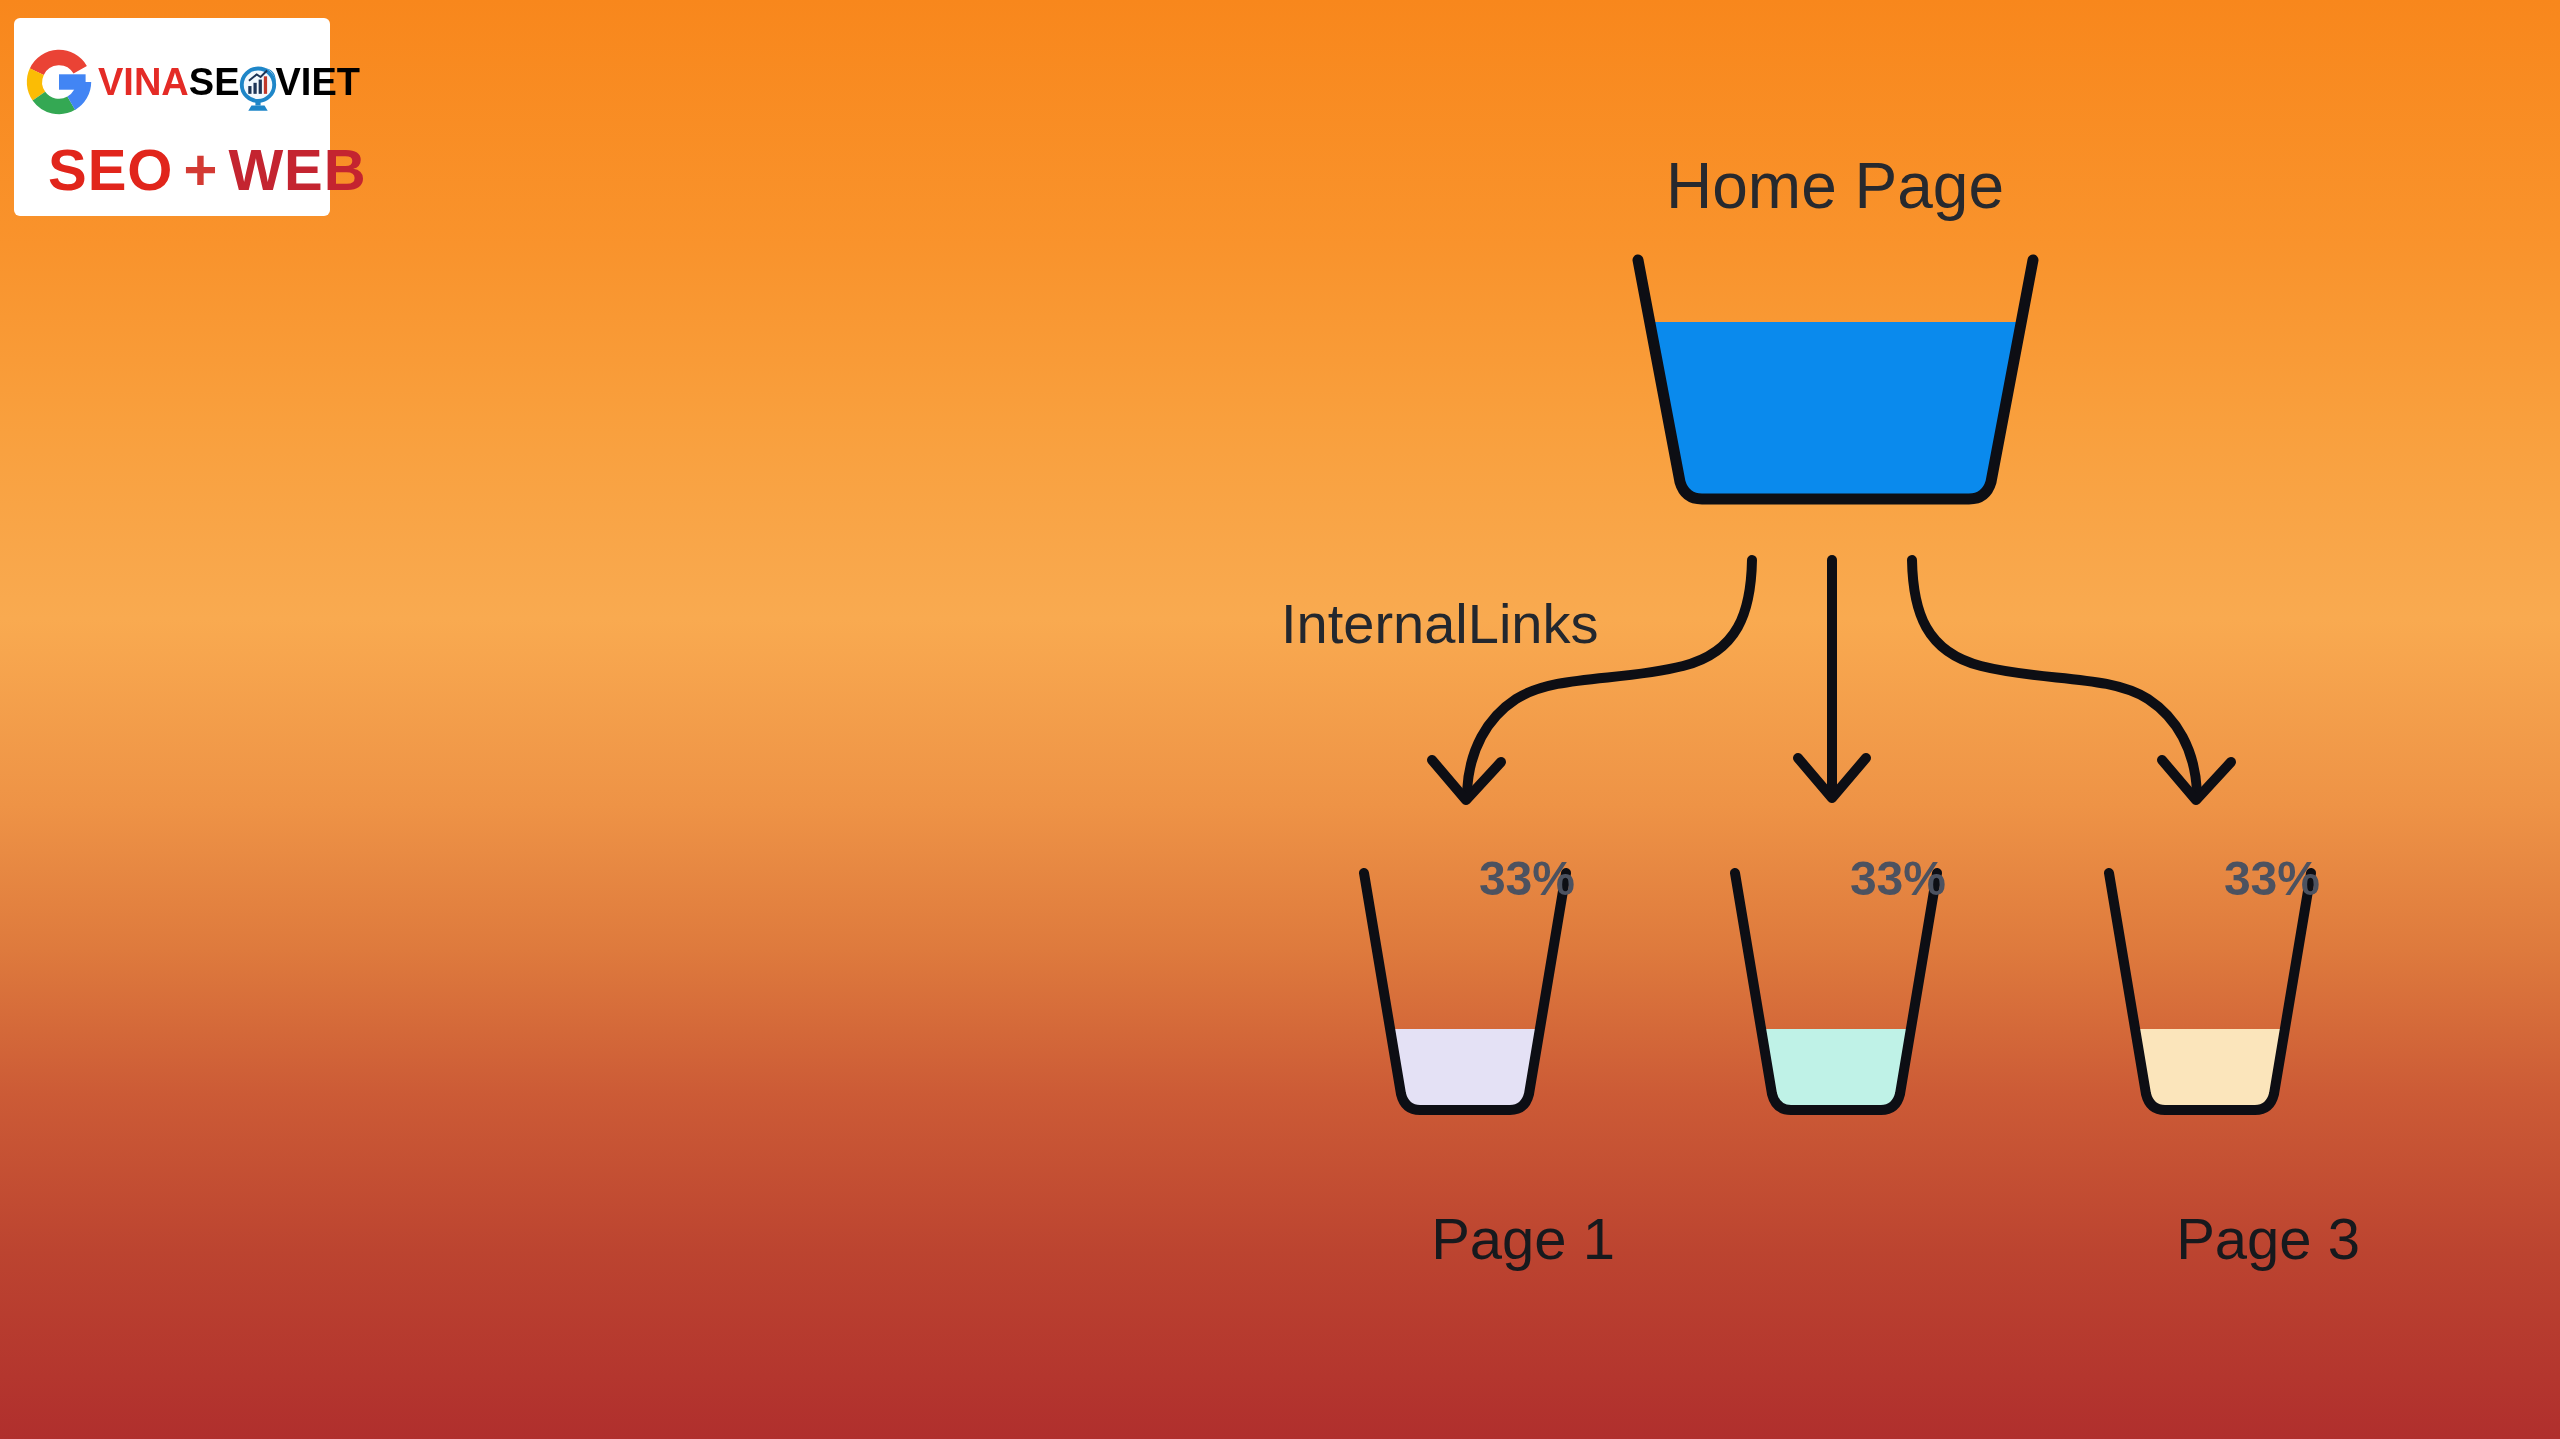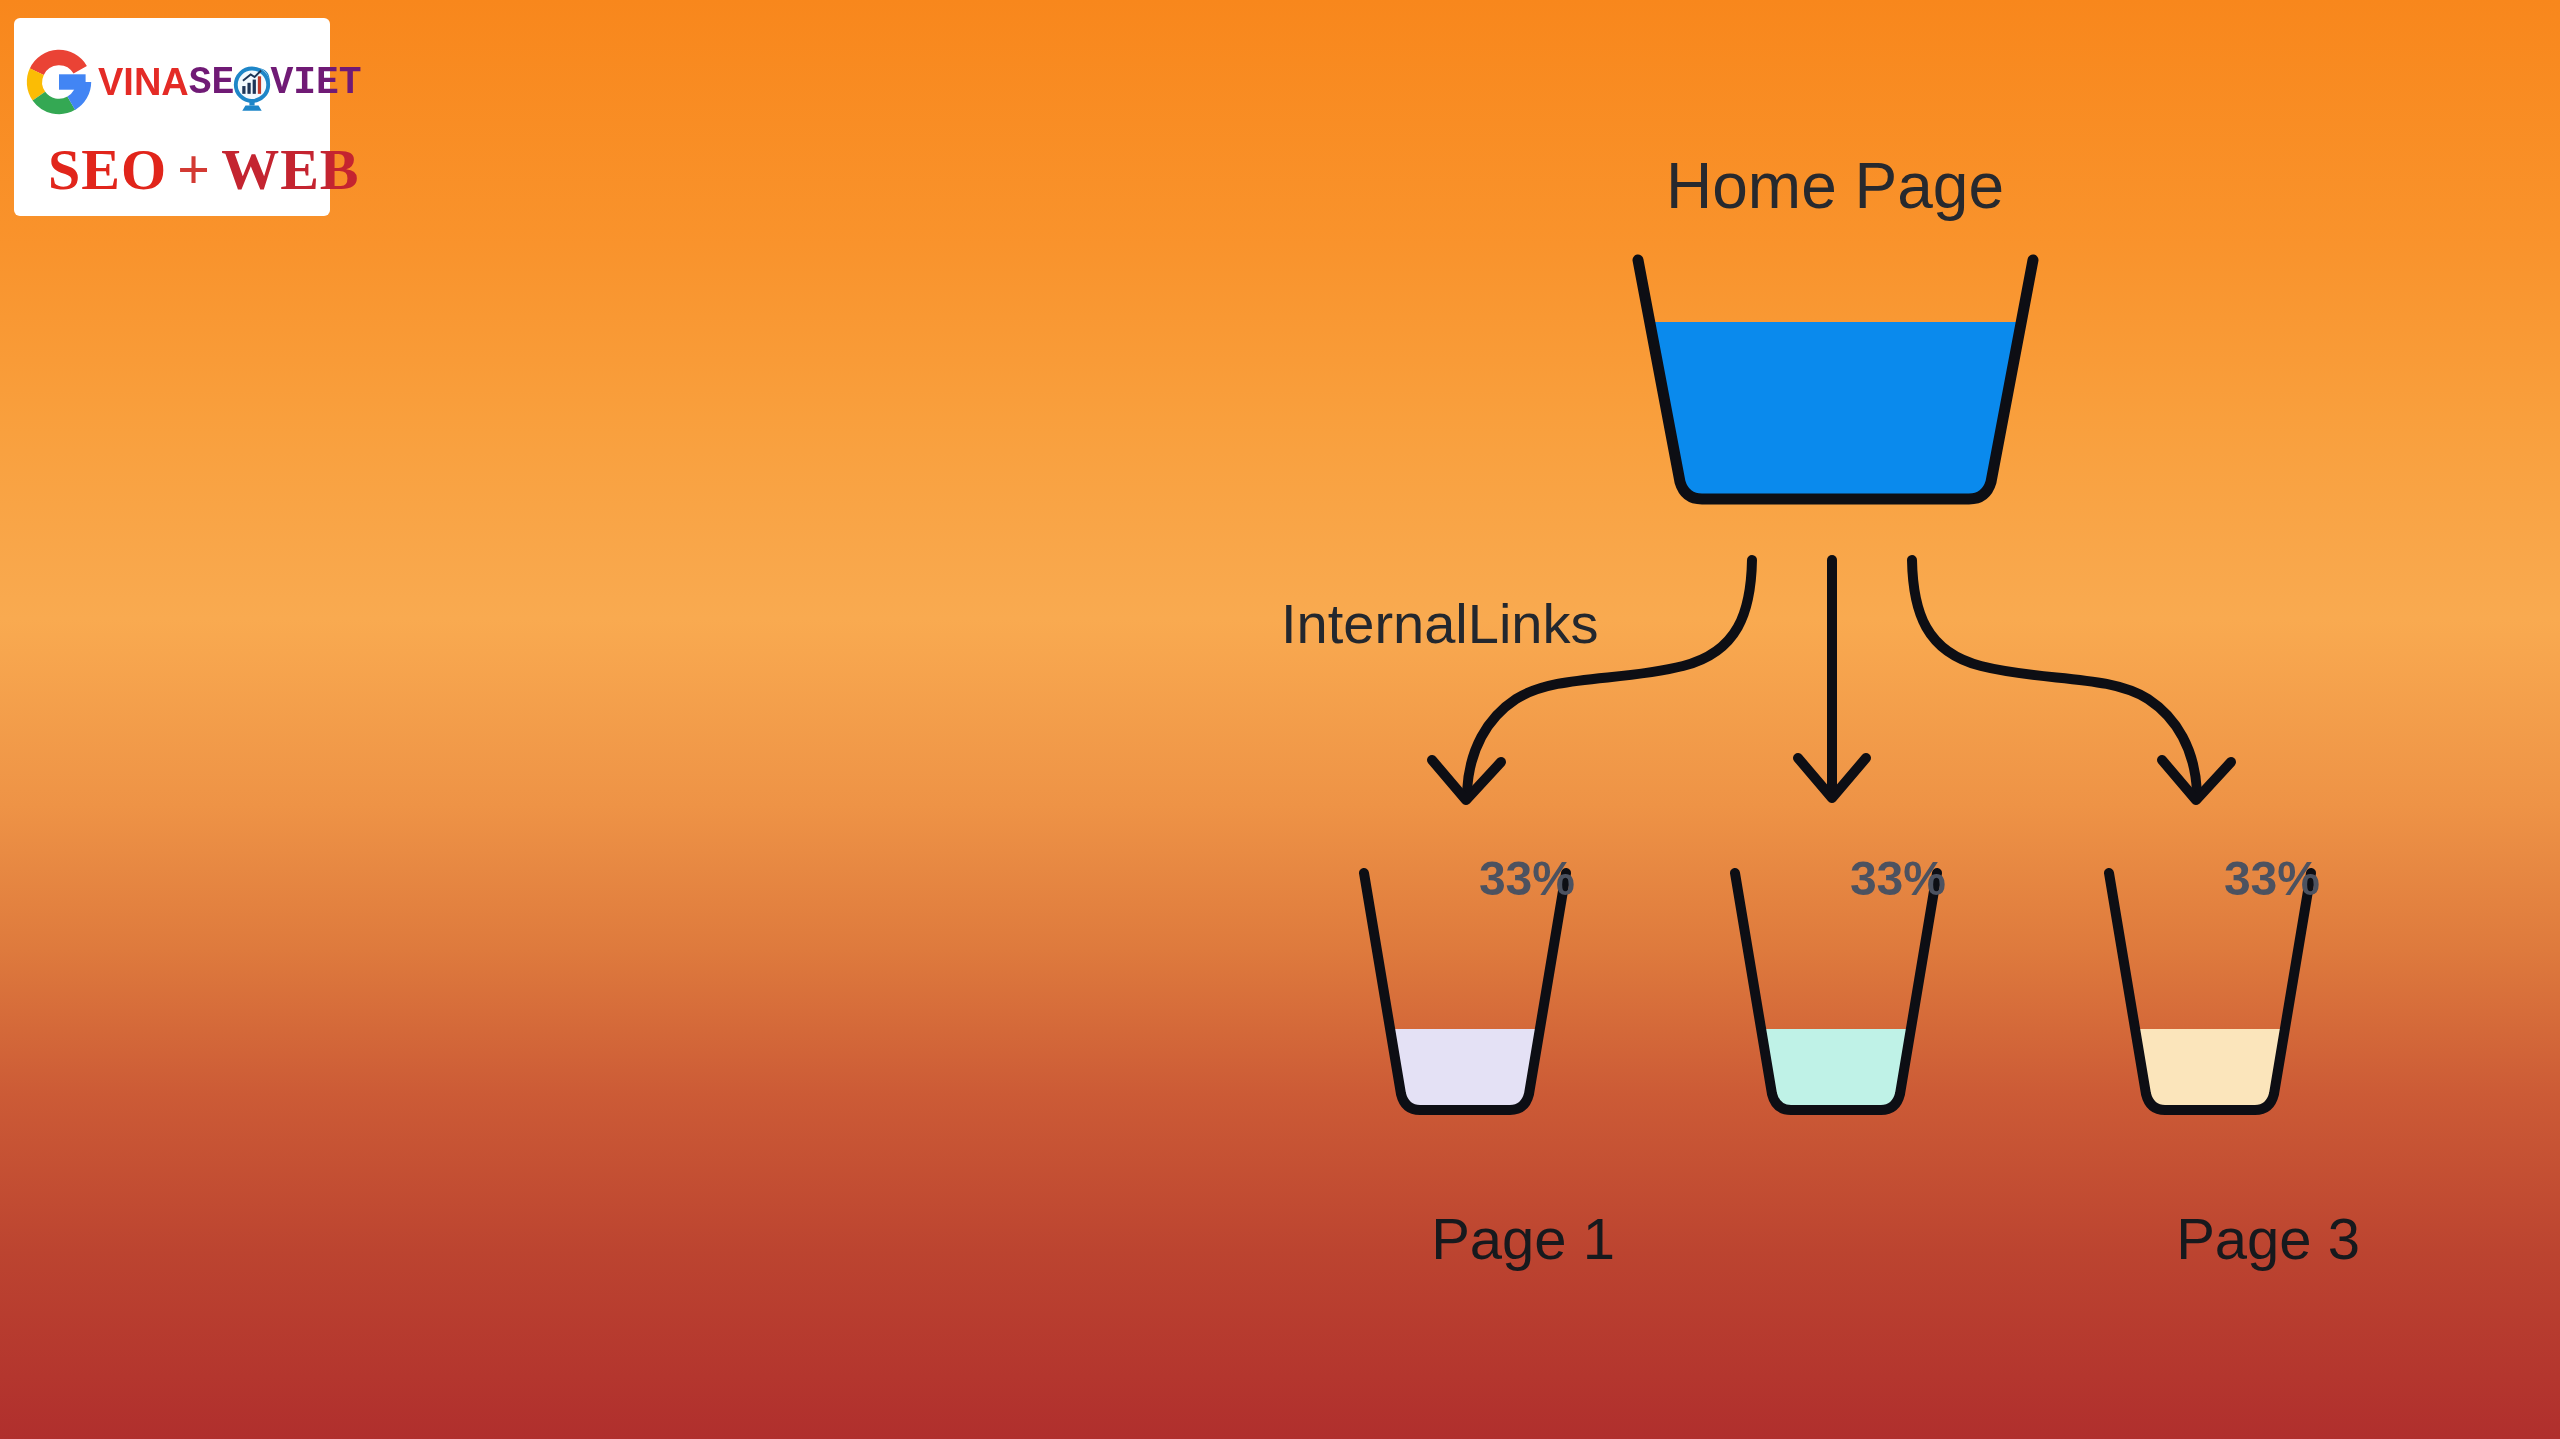--- a/index.html
+++ b/index.html
@@ -29,25 +29,25 @@
     position:absolute;left:10px;top:26px;height:76px;
     display:flex;align-items:center;
   }
   .g-icon{width:70px;height:70px;flex:0 0 auto;}
   .brand-text{
     display:flex;align-items:center;
     font-weight:700;font-size:38px;letter-spacing:0px;
     margin-left:4px;white-space:nowrap;
   }
   .brand-red{color:#e42b26;}
-  .brand-gold{color:#701a75;font-family:Liberation Mono, monospace;}
+  .brand-gold{color:#000000;}
   .globe-icon{width:40px;height:48px;margin:0 -2px;position:relative;top:6px;}
   .logo-row2{
     position:absolute;left:0;right:0;top:118px;text-align:center;
-    font-family:Liberation Serif, serif;font-weight:700;font-size:58px;
+    font-family:Liberation Sans, sans-serif;font-weight:700;font-size:58px;
     white-space:nowrap;letter-spacing:1px;padding-left:34px;
   }
   .tag-seo{color:#e1251b;}
   .tag-plus{color:#d33a33;padding:0 10px;}
   .tag-web{color:#c42430;}
 
   
   .main-title{
     position:absolute;left:225px;top:615px;
     font-size:142px;font-weight:700;color:#0b0b0d;

